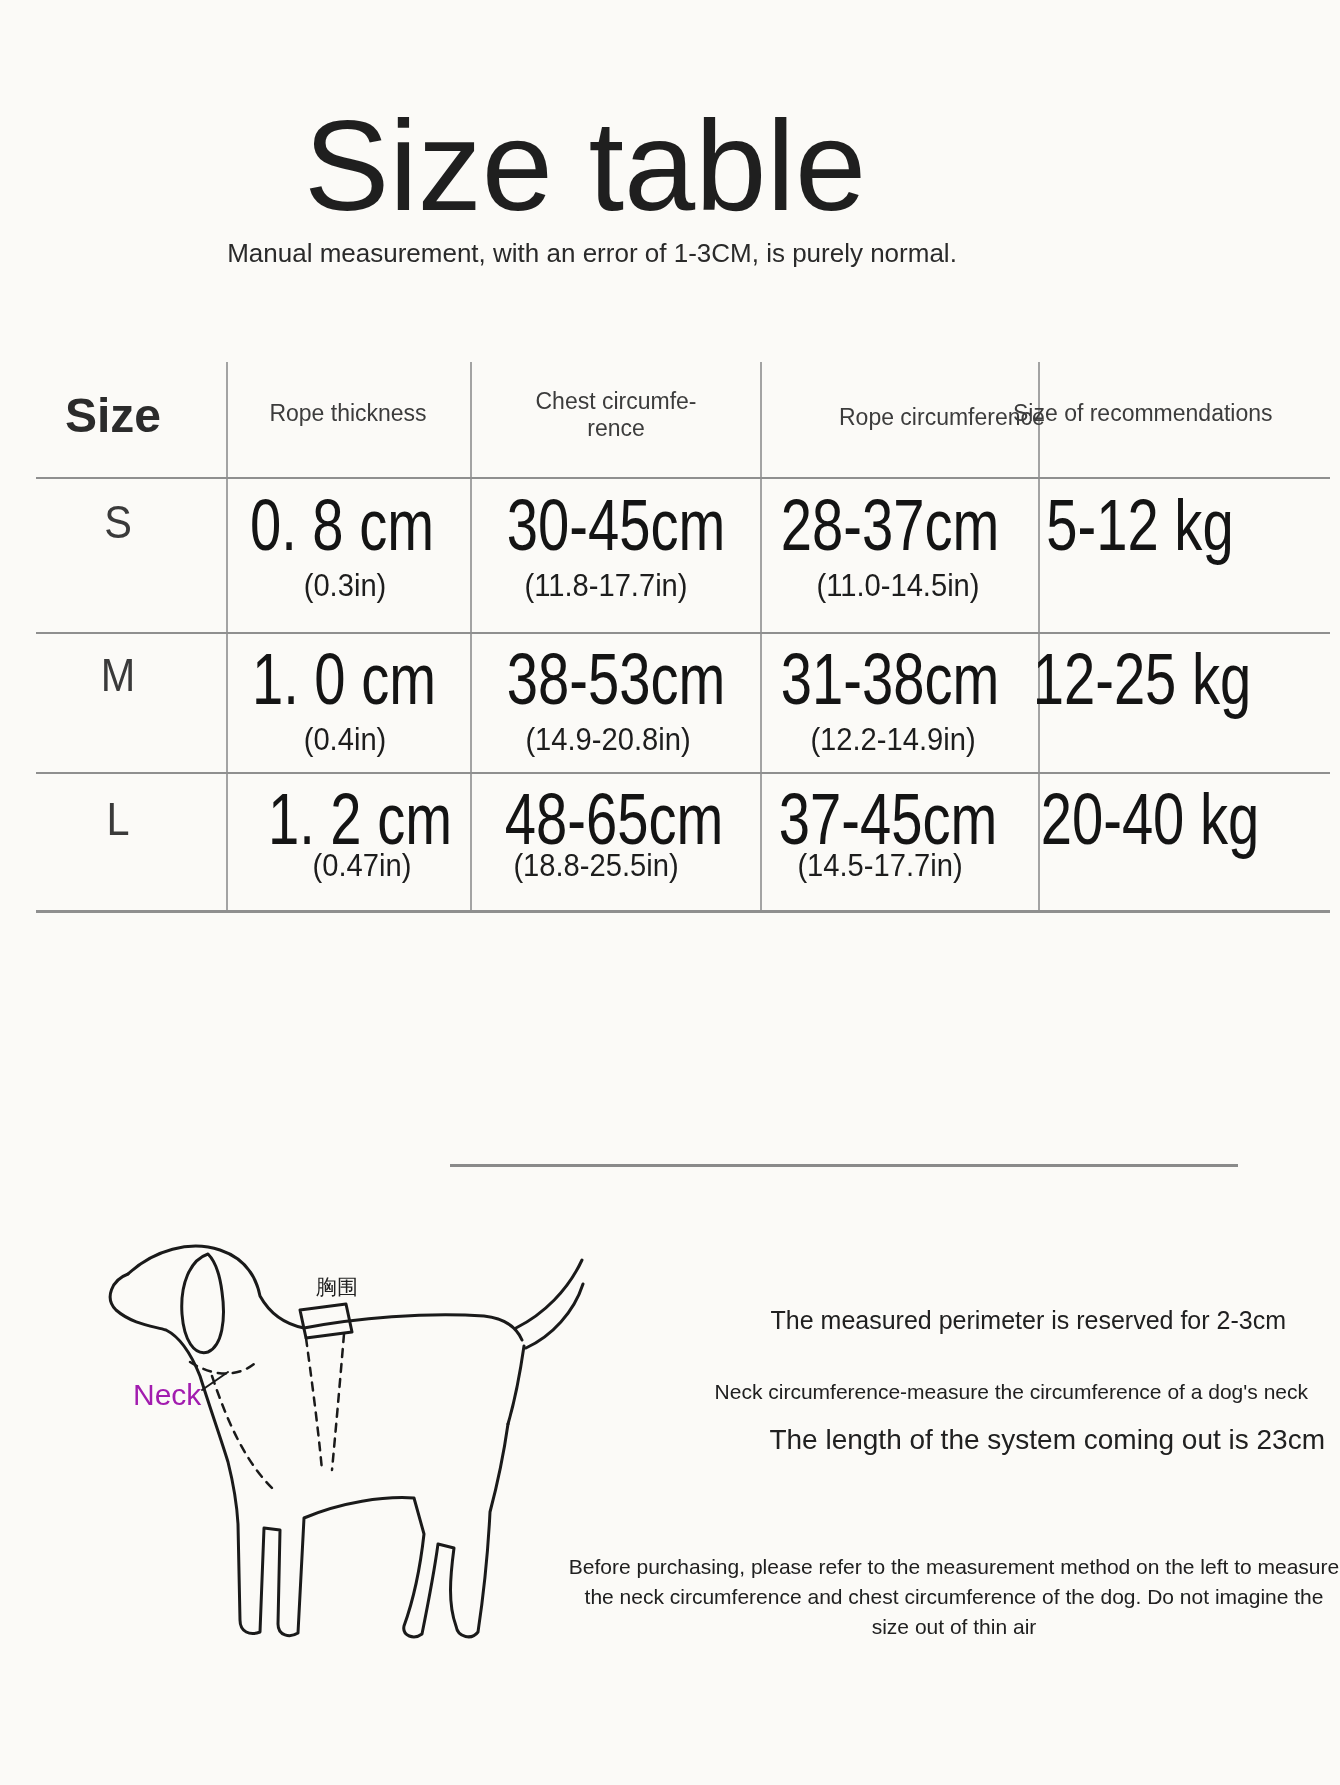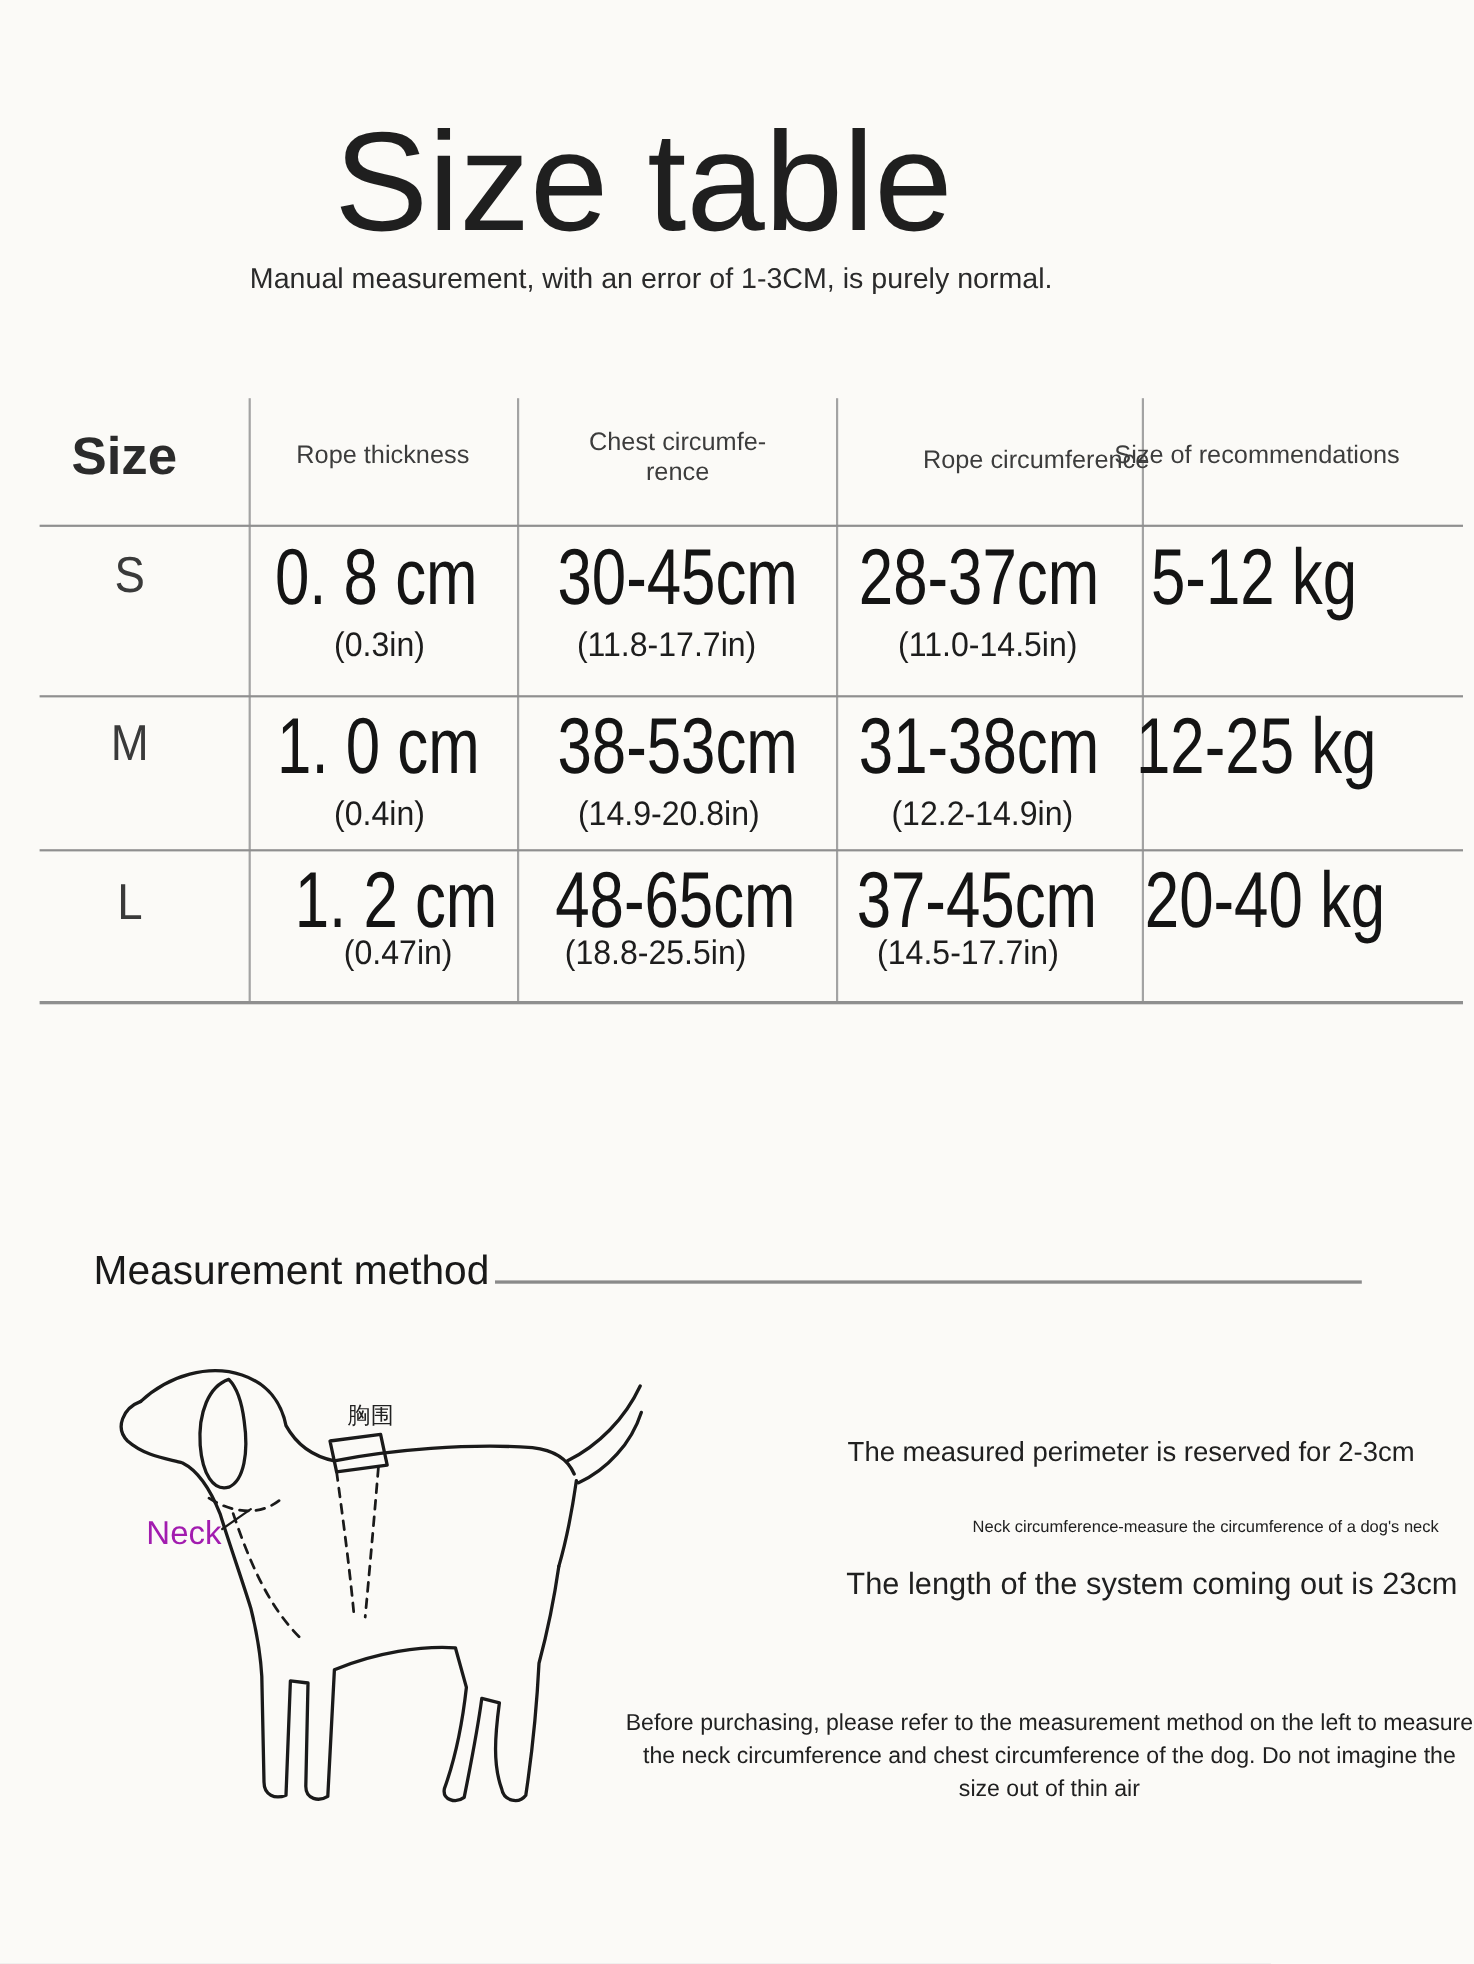--- a/index.html
+++ b/index.html
@@ -81,21 +81,20 @@
 
   <div class="abs rowletter" style="left:118px;top:792px;">L</div>
   <div class="abs big" style="left:360px;top:778px;">1. 2 cm</div>
   <div class="abs big" style="left:614px;top:778px;">48-65cm</div>
   <div class="abs big" style="left:888px;top:778px;">37-45cm</div>
   <div class="abs big" style="left:1150px;top:778px;">20-40 kg</div>
   <div class="abs small" style="left:362px;top:848px;">(0.47in)</div>
   <div class="abs small" style="left:596px;top:848px;">(18.8-25.5in)</div>
   <div class="abs small" style="left:880px;top:848px;">(14.5-17.7in)</div>
 
-  <div class="abs mm-heading" style="left:85px;top:1134px;">Measurement method</div>
   <div class="mm-line" style="left:450px;top:1164px;width:788px;"></div>
 
   <svg class="dog" width="540" height="450" viewBox="0 0 540 450">
     <g fill="none" stroke="#1a1a1a" stroke-width="3" stroke-linecap="round" stroke-linejoin="round">
 
       <path d="M 36 62 C 20 68, 12 86, 24 98 C 40 112, 60 114, 74 118
                C 90 126, 100 144, 108 164 C 118 196, 128 224, 136 250
                C 142 274, 145 294, 146 312 L 148 408
                C 148 420, 158 424, 168 420 L 172 316 L 188 318 L 186 412
                C 186 424, 198 426, 206 421 L 212 306
@@ -124,18 +123,18 @@
       <path d="M 120 164 C 136 212, 154 250, 180 276"></path>
       <path d="M 214 126 C 220 170, 226 215, 230 258"></path>
       <path d="M 252 122 C 248 170, 244 215, 240 258"></path>
     </g>
     <text x="224" y="82" font-size="21" fill="#222222" font-family="Liberation Sans, sans-serif">胸围</text>
   </svg>
 
   <div class="abs necklabel" style="left:133px;top:1378px;">Neck</div>
 
   <div class="abs note" style="right:54px;top:1306px;font-size:25px;">The measured perimeter is reserved for 2-3cm</div>
-  <div class="abs note" style="right:32px;top:1380px;font-size:15px;">Neck circumference-measure the circumference of a dog's neck</div>
+  <div class="abs note" style="right:32px;top:1380px;font-size:21px;">Neck circumference-measure the circumference of a dog's neck</div>
   <div class="abs note" style="right:15px;top:1424px;font-size:28px;">The length of the system coming out is 23cm</div>
 
   <div class="disclaimer">Before purchasing, please refer to the measurement method on the left to measure the neck circumference and chest circumference of the dog. Do not imagine the size out of thin air</div>
 
 </div>
 
 </body></html>

